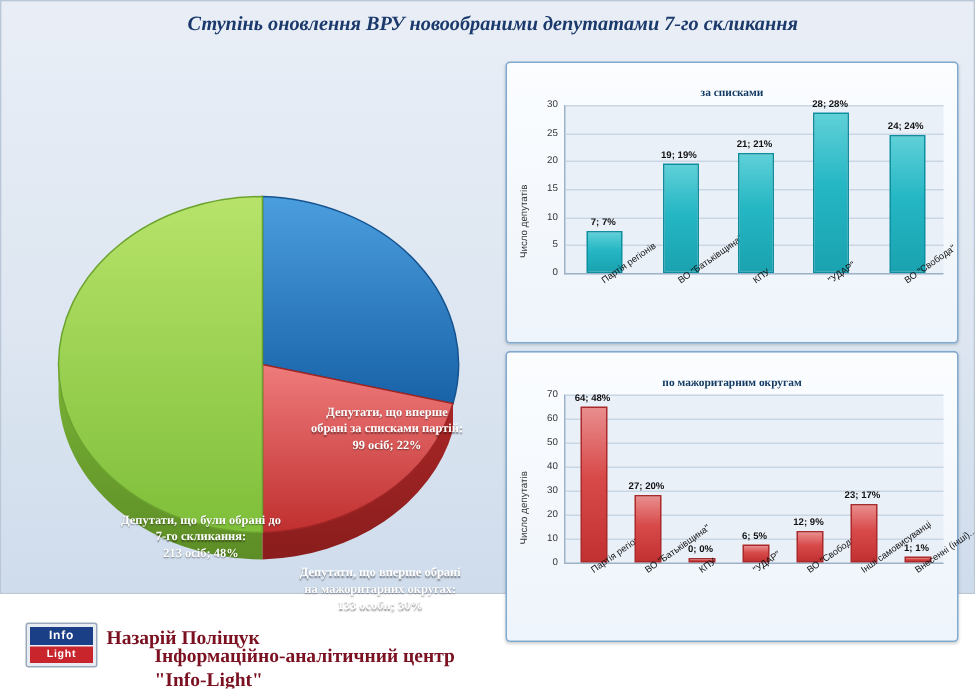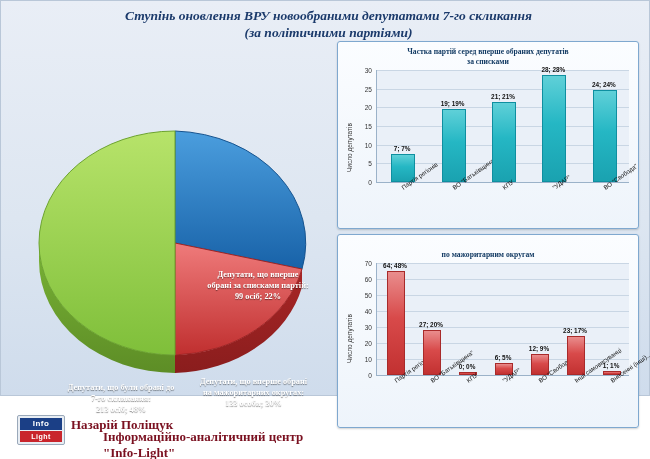--- a/index.html
+++ b/index.html
@@ -29,21 +29,21 @@
   }
   #pie-box{position:absolute;left:6px;top:50px;width:308px;height:300px;}
   .pie-svg{position:absolute;left:0;top:0;}
   .pie-label{
     position:absolute;
     font-family:"Liberation Serif", serif;
     font-size:8.3px;color:#ffffff;font-weight:bold;
     text-align:center;line-height:11px;
     text-shadow:0 1px 1px rgba(0,0,0,.45);
   }
-  #lbl-green{left:25px;top:250px;width:150px;margin-top:41px;}
+  #lbl-green{left:38px;top:250px;width:150px;}
   #lbl-blue{left:178px;top:178px;width:118px;}
   #lbl-red{left:170px;top:285px;width:125px;}
   
   .chart-panel{
     position:absolute;
     background:linear-gradient(180deg,#fbfdff 0%,#eef4fb 100%);
     border:1px solid #7fa8cf;
     border-radius:3px;
     box-shadow:0 1px 2px rgba(0,0,0,.18);
   }
@@ -110,21 +110,20 @@
   #foot1{top:4px;}
   #foot2{top:16px;margin-left:32px;}
 </style>
 </head>
 <body>
 
 <div id="page">
 
   <div class="title-wrap">
     <div class="title-line">Ступінь оновлення ВРУ новообраними депутатами 7-го скликання</div>
-    <div class="title-line">(за політичними партіями)</div>
   </div>
 
   <div id="pie-panel">
     <div id="pie-box">
       <svg class="pie-svg" width="308" height="300" viewBox="0 0 308 300">
         <defs>
           <linearGradient id="gGreen" x1="0" y1="0" x2="0" y2="1">
             <stop offset="0%" stop-color="#b7e36a"></stop>
               <stop offset="100%" stop-color="#7fbf3a"></stop>
           </linearGradient>
@@ -169,21 +168,21 @@
       <div class="pie-label" id="lbl-red">
         <span>Депутати,  що вперше обрані</span><br>
         <span>на мажоритарних округах:</span><br>
         <span>133 особи;  30%</span>
       </div>
     </div>
   </div>
 
   <div class="chart-panel" id="chart-top">
     <div class="chart-title">
-      <span>Частка партій серед вперше обраних депутатів</span><br>
+      <br>
       <span>за списками</span>
     </div>
     <div class="yaxis-title" style="left:8px;top:130px;">Число депутатів</div>
     <div class="plot" id="plot-top" style="left:38px;top:28px;width:252px;height:112px;">
         <div class="ytick" style="top: 112px;">0</div>
         <div class="gridline" style="top: 93.3333px;"></div>
         <div class="ytick" style="top: 93.3333px;">5</div>
         <div class="gridline" style="top: 74.6667px;"></div>
         <div class="ytick" style="top: 74.6667px;">10</div>
         <div class="gridline" style="top: 56px;"></div>

